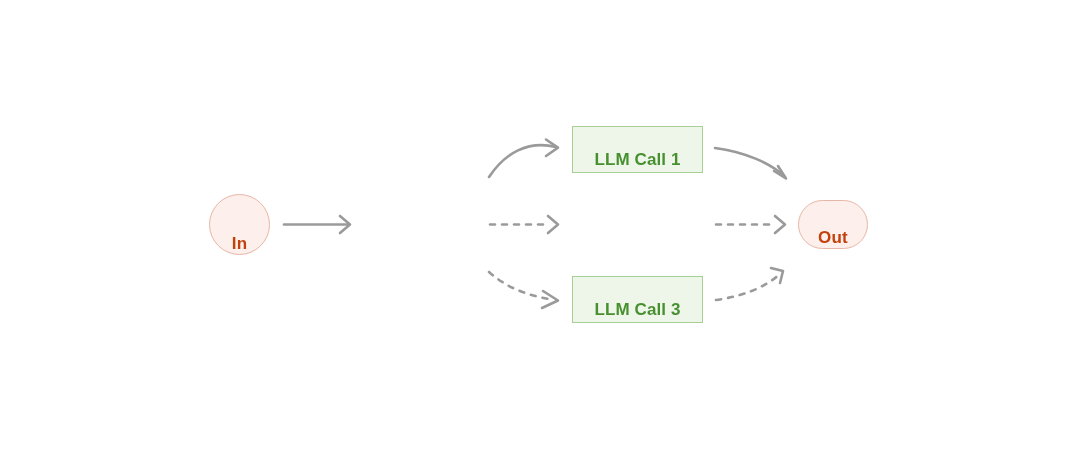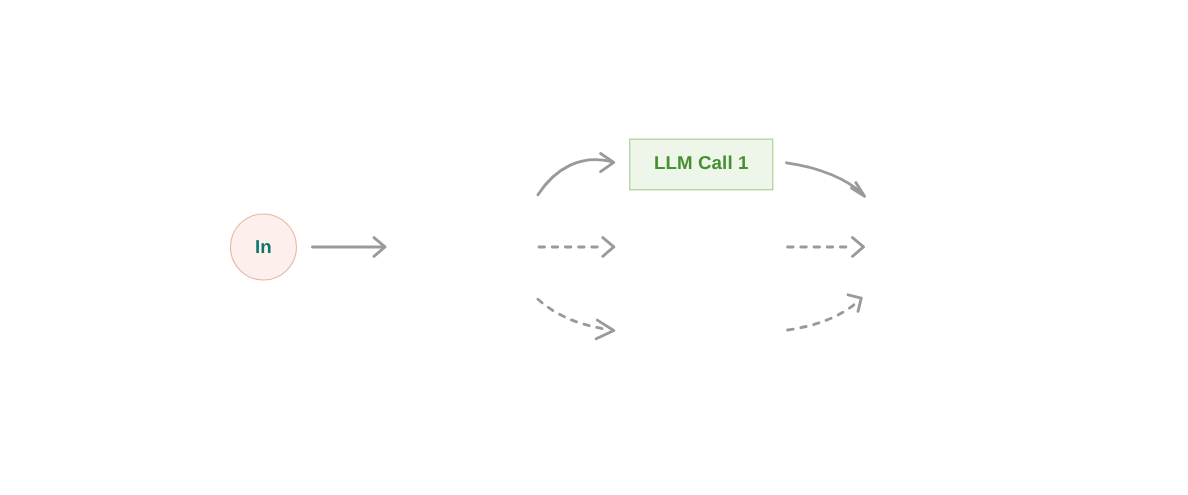--- a/index.html
+++ b/index.html
@@ -23,29 +23,29 @@
     position: absolute;
     left: 0;
     top: 0;
     width: 1080px;
     height: 450px;
     pointer-events: none;
   }
   .node {
     position: absolute;
     display: flex;
-    align-items: center;
+    align-items: flex-end;
     justify-content: center;
     box-sizing: border-box;
     text-align: center;
   }
   .node-terminal {
     background: #fdf0ec;
     border: 1px solid #e8b6a6;
-    color: #0f766e;
+    color: #c2410c;
     font-weight: bold;
     font-size: 17px;
     letter-spacing: 0.2px;
   }
   #node-in {
     left: 209px;
     top: 194px;
     width: 61px;
     height: 61px;
     border-radius: 50%;
@@ -144,15 +144,21 @@
   <div class="node node-terminal" id="node-in">
     <span class="node-label">In</span>
   </div>
 
 
   <div class="node node-process" id="node-call-1">
     <span class="node-label">LLM Call 1</span>
   </div>
 
 
+  <div class="node node-process" id="node-call-3">
+    <span class="node-label">LLM Call 3</span>
+  </div>
 
+  <div class="node node-terminal" id="node-out">
+    <span class="node-label">Out</span>
+  </div>
 
 </div>
 
 </body></html>

